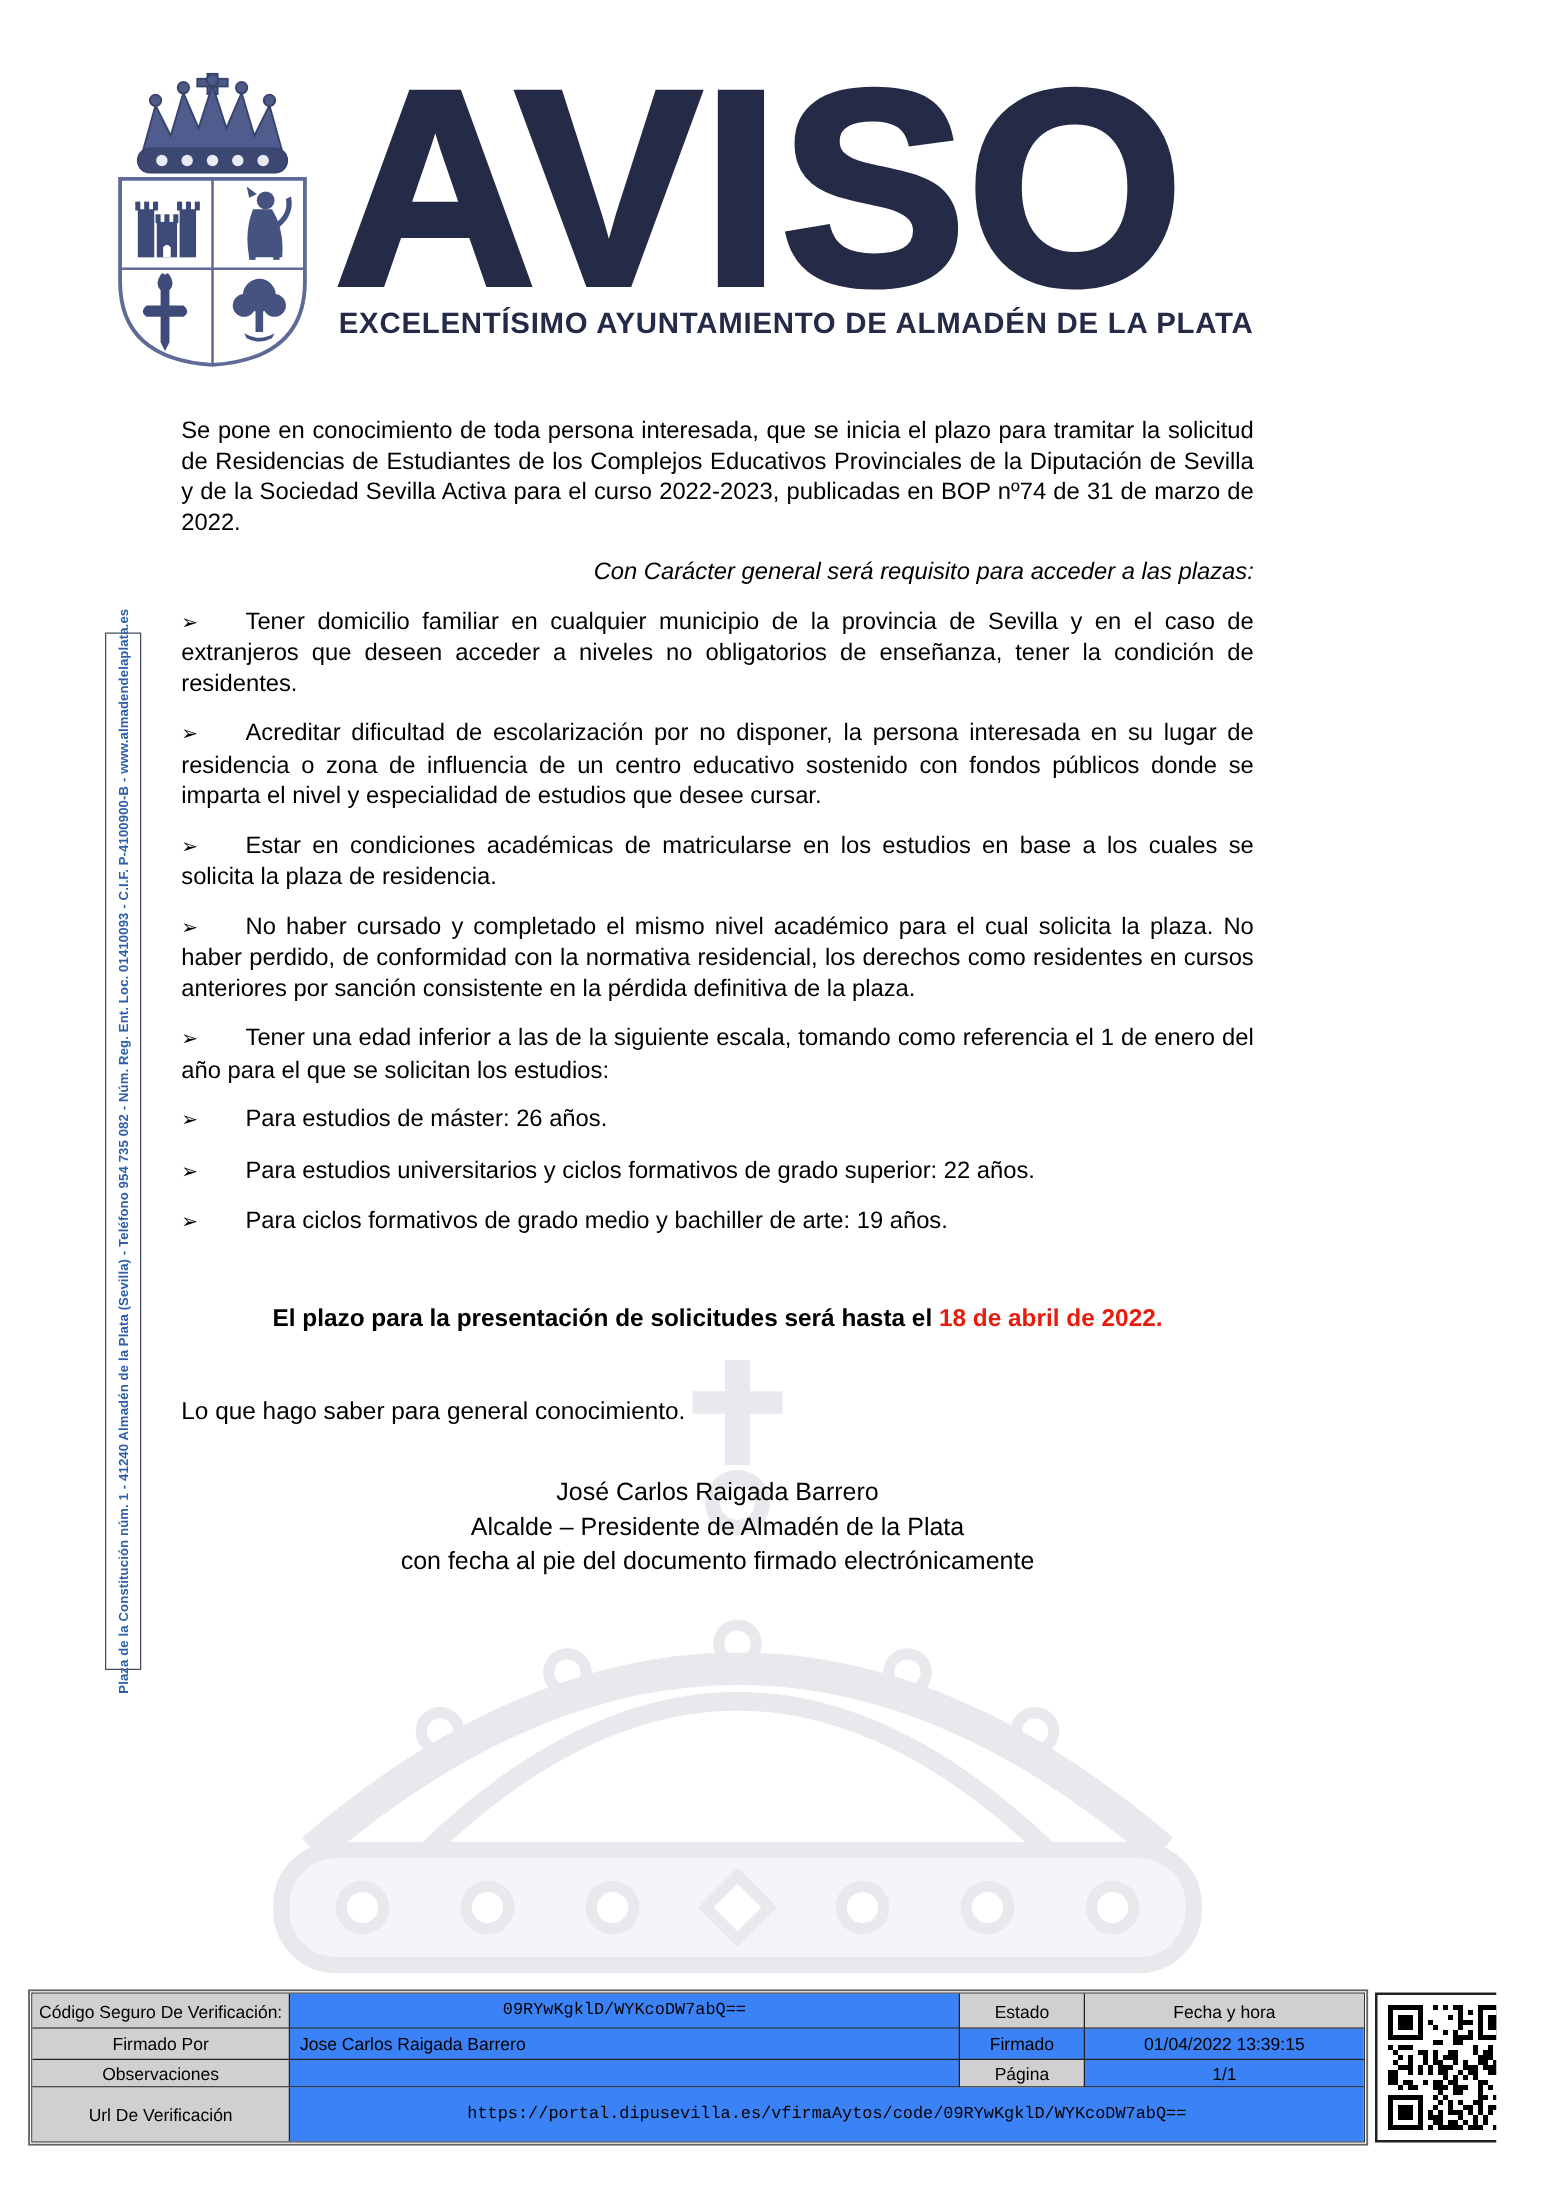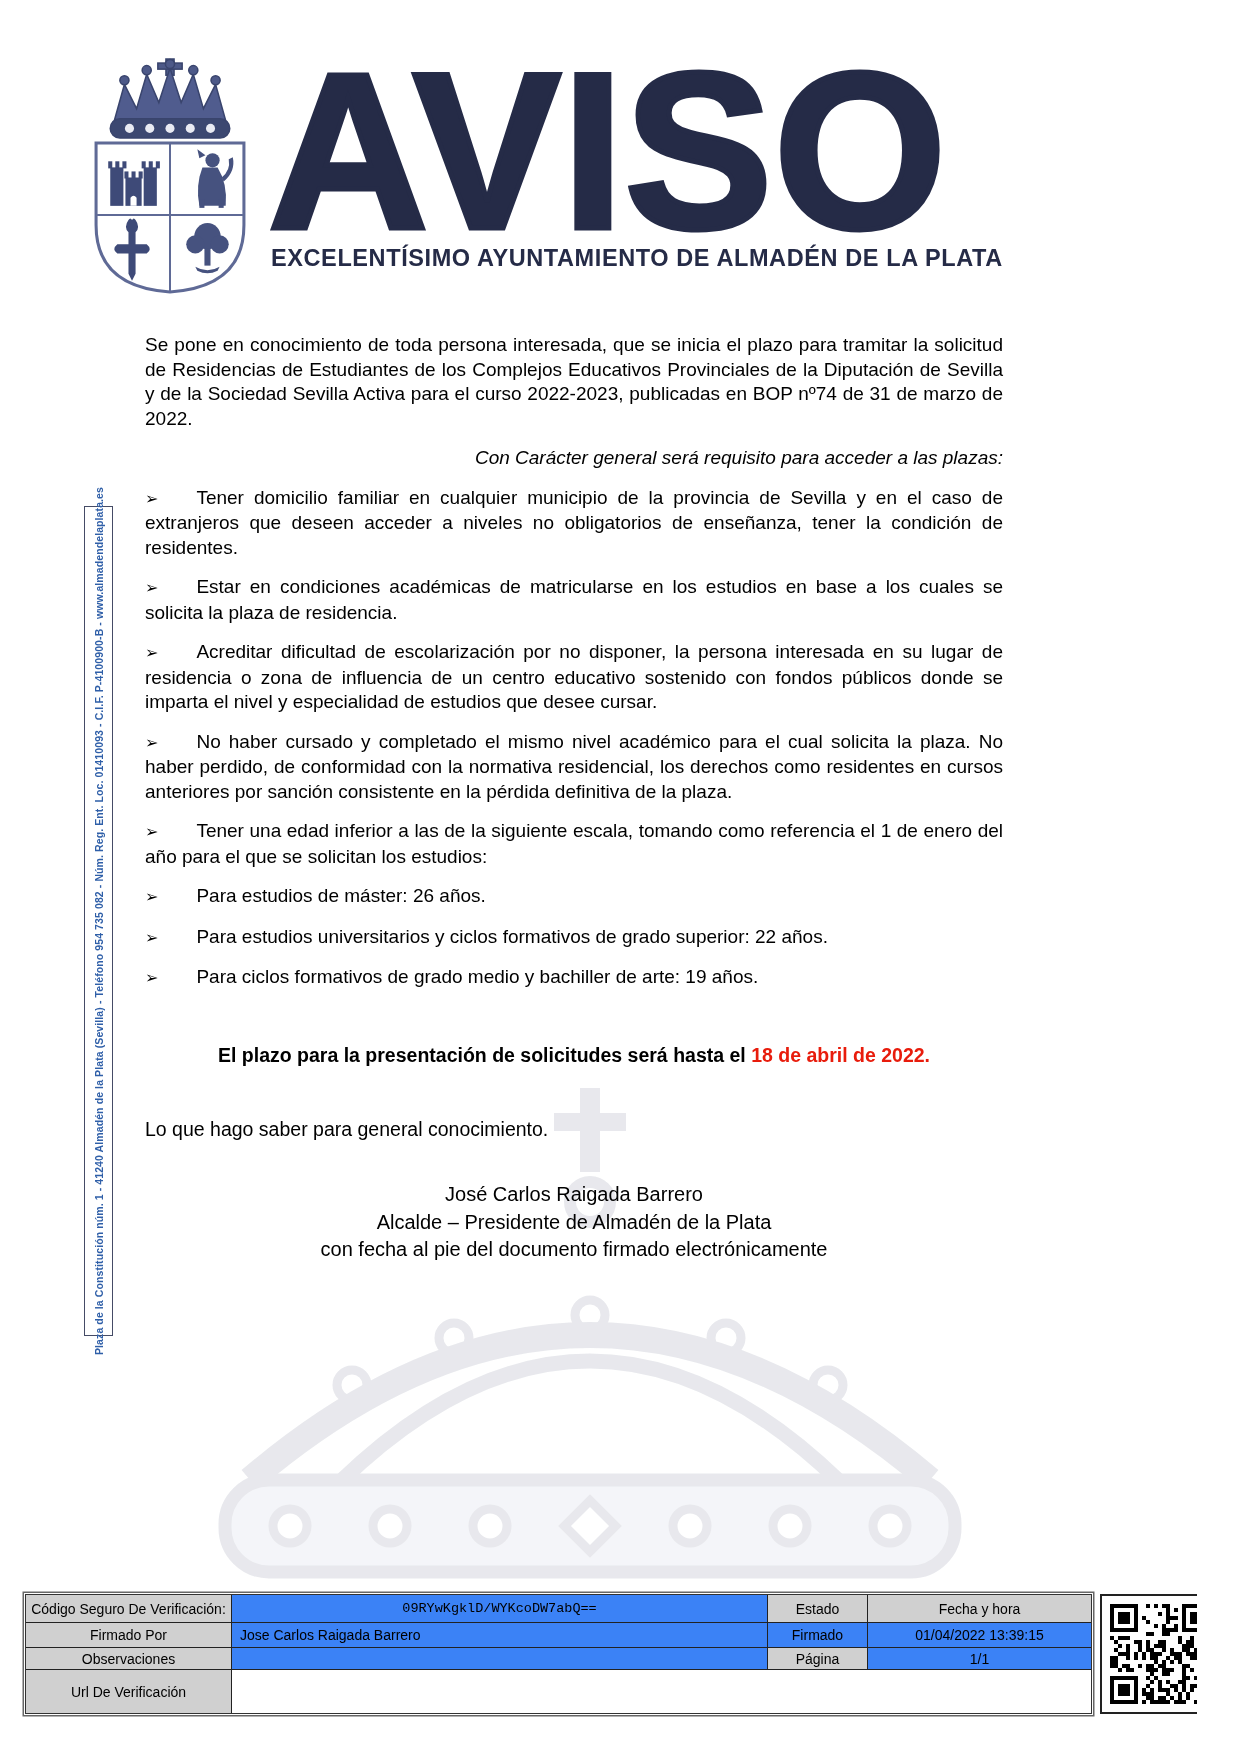--- a/index.html
+++ b/index.html
@@ -142,22 +142,22 @@
   <div class="sidebox">
     <span class="vtext">Plaza de la Constitución núm. 1  - 41240 Almadén de la Plata (Sevilla) - Teléfono 954 735 082 - Núm. Reg. Ent. Loc. 01410093 - C.I.F. P-4100900-B - www.almadendelaplata.es</span>
   </div>
 
   <div class="main">
     <p class="para">Se pone en conocimiento de toda persona interesada, que se inicia el plazo para tramitar la solicitud de Residencias de Estudiantes de los Complejos Educativos Provinciales de la Diputación de Sevilla y de la Sociedad Sevilla Activa para el curso 2022-2023, publicadas en BOP nº74 de 31 de marzo de 2022.</p>
     <p class="para single">Con Carácter general será requisito para acceder a las plazas:</p>
 
     <div id="bullet-list">
         <p class="bullet"><span class="bm">➢</span><span class="tab"></span><span>Tener domicilio familiar en cualquier municipio de la provincia de Sevilla y en el caso de extranjeros que deseen acceder a niveles no obligatorios de enseñanza, tener la condición de residentes.</span></p>
+        <p class="bullet"><span class="bm">➢</span><span class="tab"></span><span>Acreditar dificultad de escolarización por no disponer, la persona interesada en su lugar de residencia o zona de influencia de un centro educativo sostenido con fondos públicos donde se imparta el nivel y especialidad de estudios que desee cursar.</span></p>
         <p class="bullet"><span class="bm">➢</span><span class="tab"></span><span>Estar en condiciones académicas de matricularse en los estudios en base a los cuales se solicita la plaza de residencia.</span></p>
-        <p class="bullet"><span class="bm">➢</span><span class="tab"></span><span>Acreditar dificultad de escolarización por no disponer, la persona interesada en su lugar de residencia o zona de influencia de un centro educativo sostenido con fondos públicos donde se imparta el nivel y especialidad de estudios que desee cursar.</span></p>
         <p class="bullet"><span class="bm">➢</span><span class="tab"></span><span>No haber cursado y completado el mismo nivel académico para el cual solicita la plaza. No haber perdido, de conformidad con la normativa residencial, los derechos como residentes en cursos anteriores por sanción consistente en la pérdida definitiva de la plaza.</span></p>
         <p class="bullet"><span class="bm">➢</span><span class="tab"></span><span>Tener una edad inferior a las de la siguiente escala, tomando como referencia el 1 de enero del año para el que se solicitan los estudios:</span></p>
         <p class="bullet"><span class="bm">➢</span><span class="tab"></span><span>Para estudios de máster: 26 años.</span></p>
         <p class="bullet"><span class="bm">➢</span><span class="tab"></span><span>Para estudios universitarios y ciclos formativos de grado superior: 22 años.</span></p>
         <p class="bullet"><span class="bm">➢</span><span class="tab"></span><span>Para ciclos formativos de grado medio y bachiller de arte: 19 años.</span></p>
       </div>
 
     <div class="deadline">
       <p><span>El plazo para la presentación de solicitudes será hasta el </span><span class="red">18 de abril de 2022.</span></p>
     </div>
@@ -181,20 +181,21 @@
     <div class="fc left">Jose Carlos Raigada Barrero</div>
     <div class="fc">Firmado</div>
     <div class="fc lc">01/04/2022 13:39:15</div>
 
     <div class="fc lab">Observaciones</div>
     <div class="fc"></div>
     <div class="fc lab">Página</div>
     <div class="fc lc">1/1</div>
 
     <div class="fc lab lr">Url De Verificación</div>
+    <div class="fc mono lc lr urlcell">https://portal.dipusevilla.es/vfirmaAytos/code/09RYwKgklD/WYKcoDW7abQ==</div>
   </div>
 
   <div class="qrbox">
     <svg id="qr" width="100" height="100" viewBox="0 0 25 25" shape-rendering="crispEdges">
         <rect x="0" y="0" width="25" height="25" fill="#ffffff"></rect>
         <rect x="9" y="0" width="1" height="1" fill="#000"></rect>
         <rect x="11" y="0" width="1" height="1" fill="#000"></rect>
         <rect x="13" y="0" width="1" height="1" fill="#000"></rect>
         <rect x="14" y="0" width="1" height="1" fill="#000"></rect>
         <rect x="14" y="1" width="1" height="1" fill="#000"></rect>

